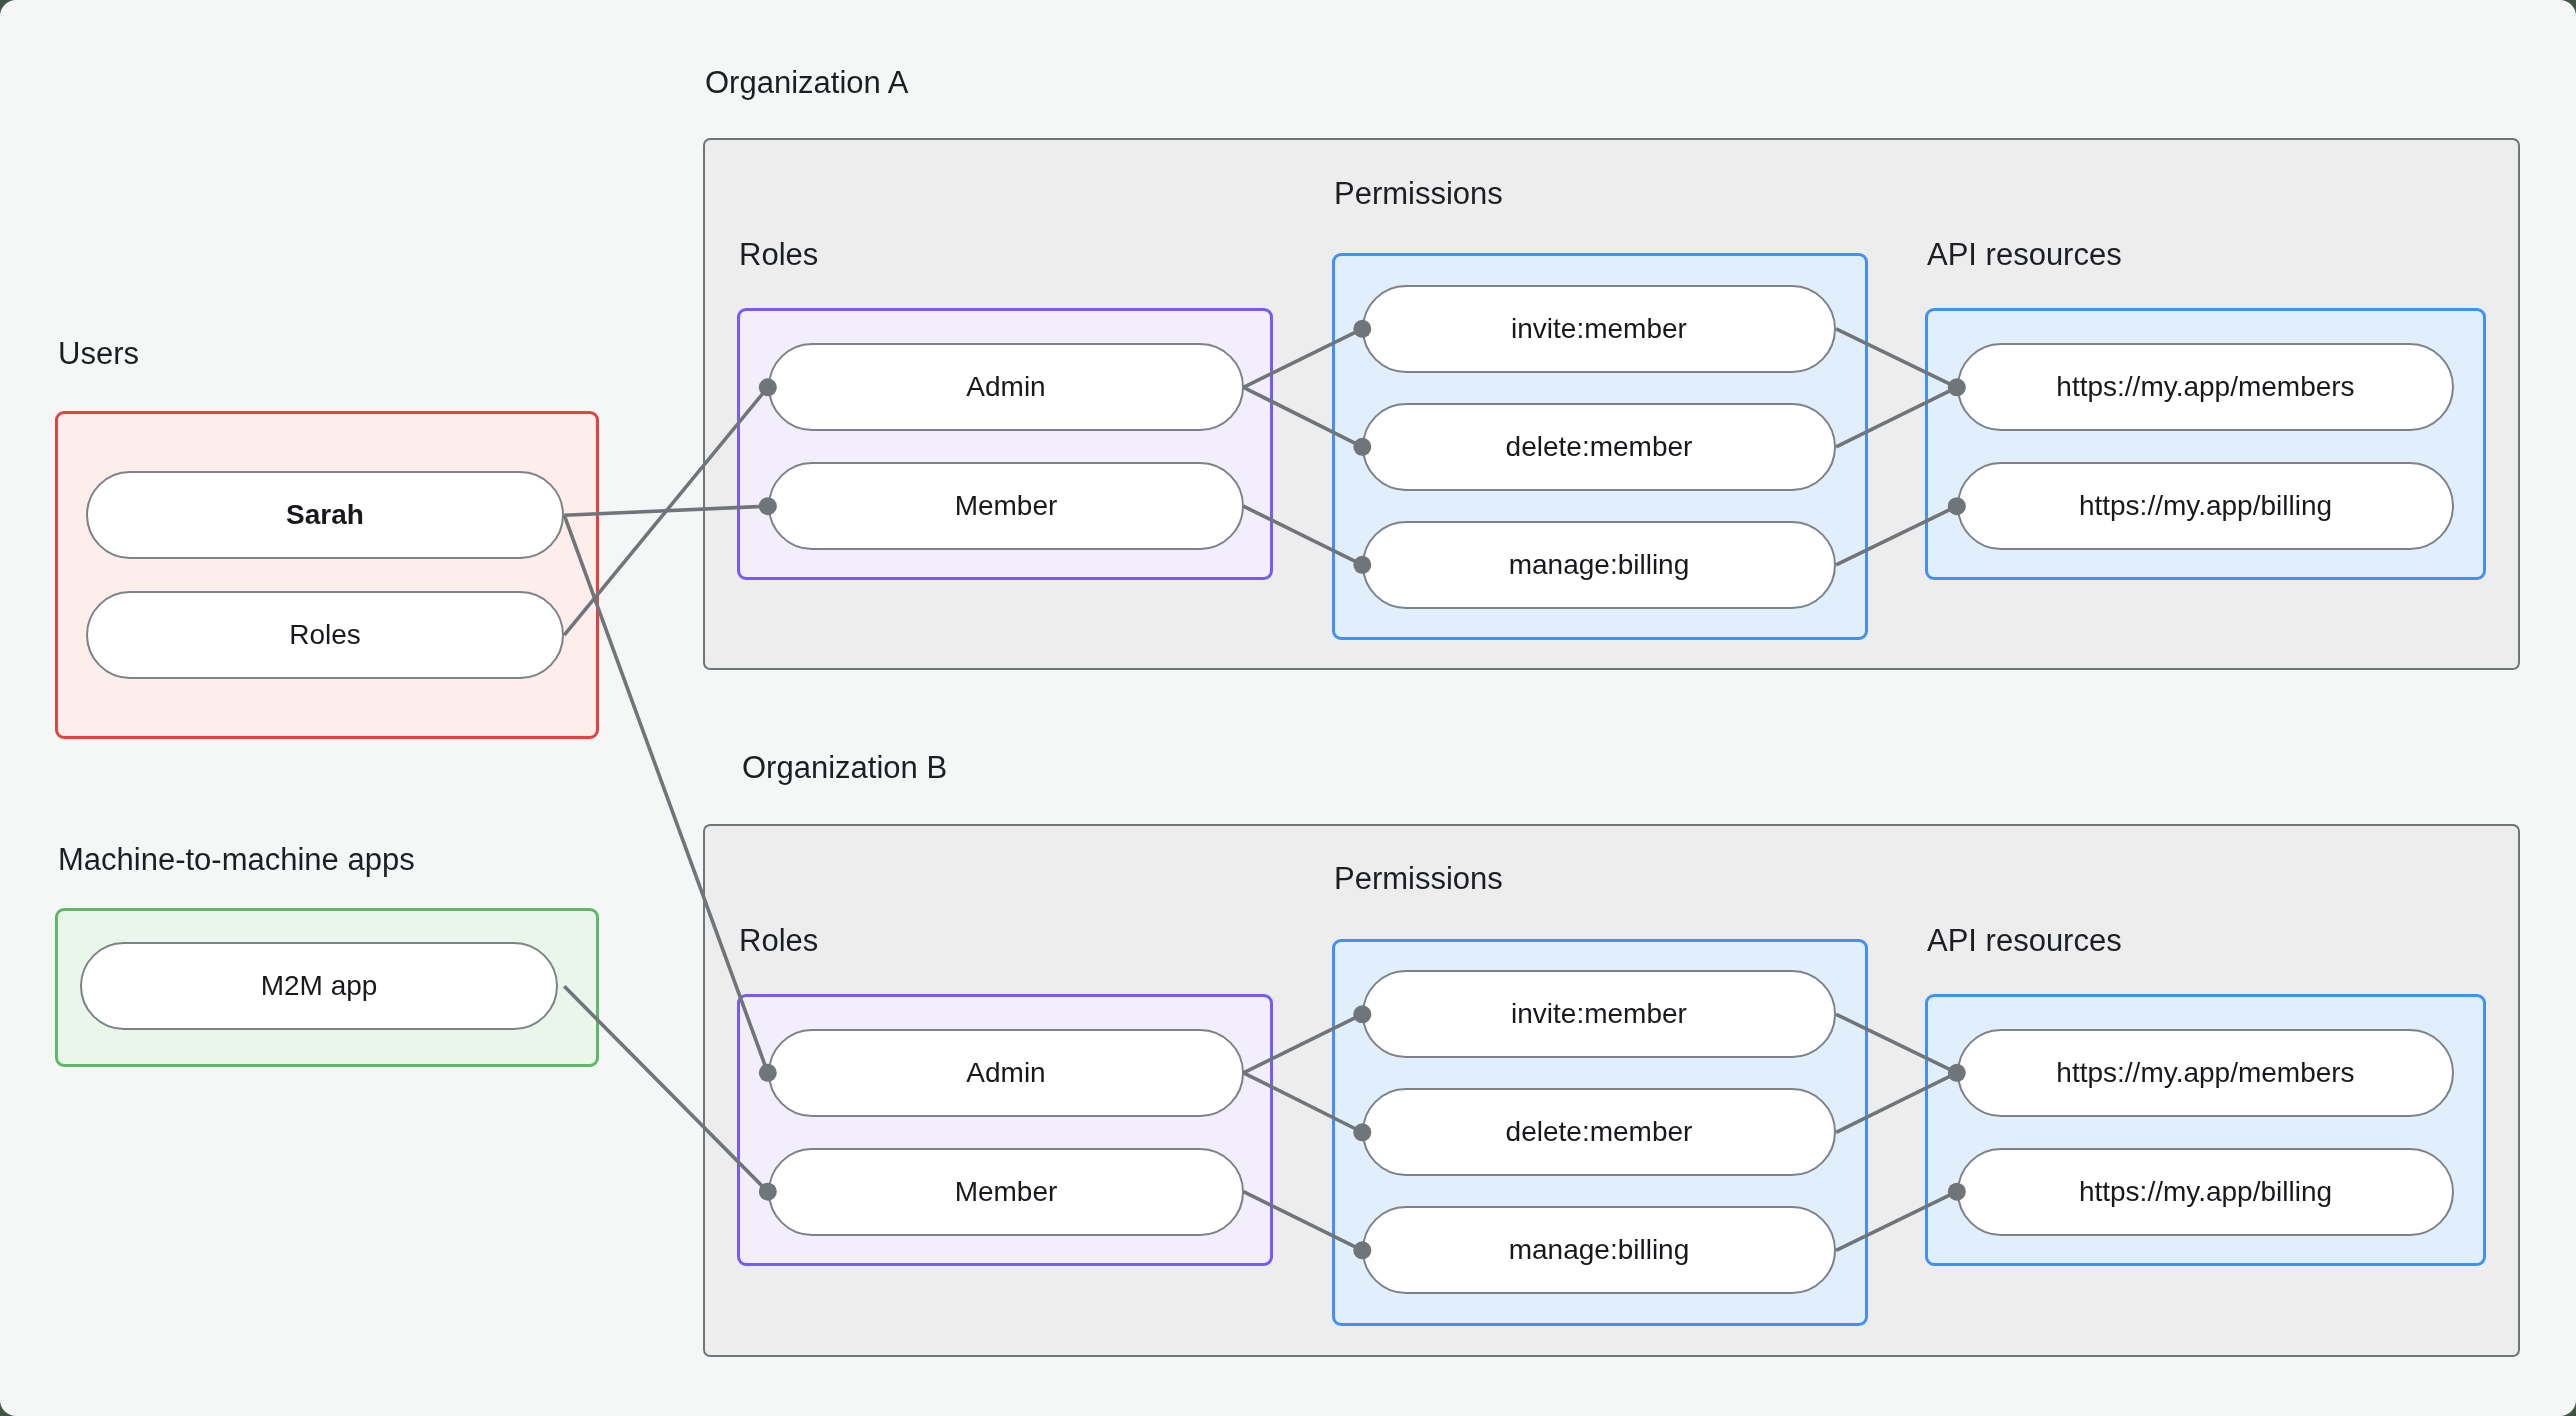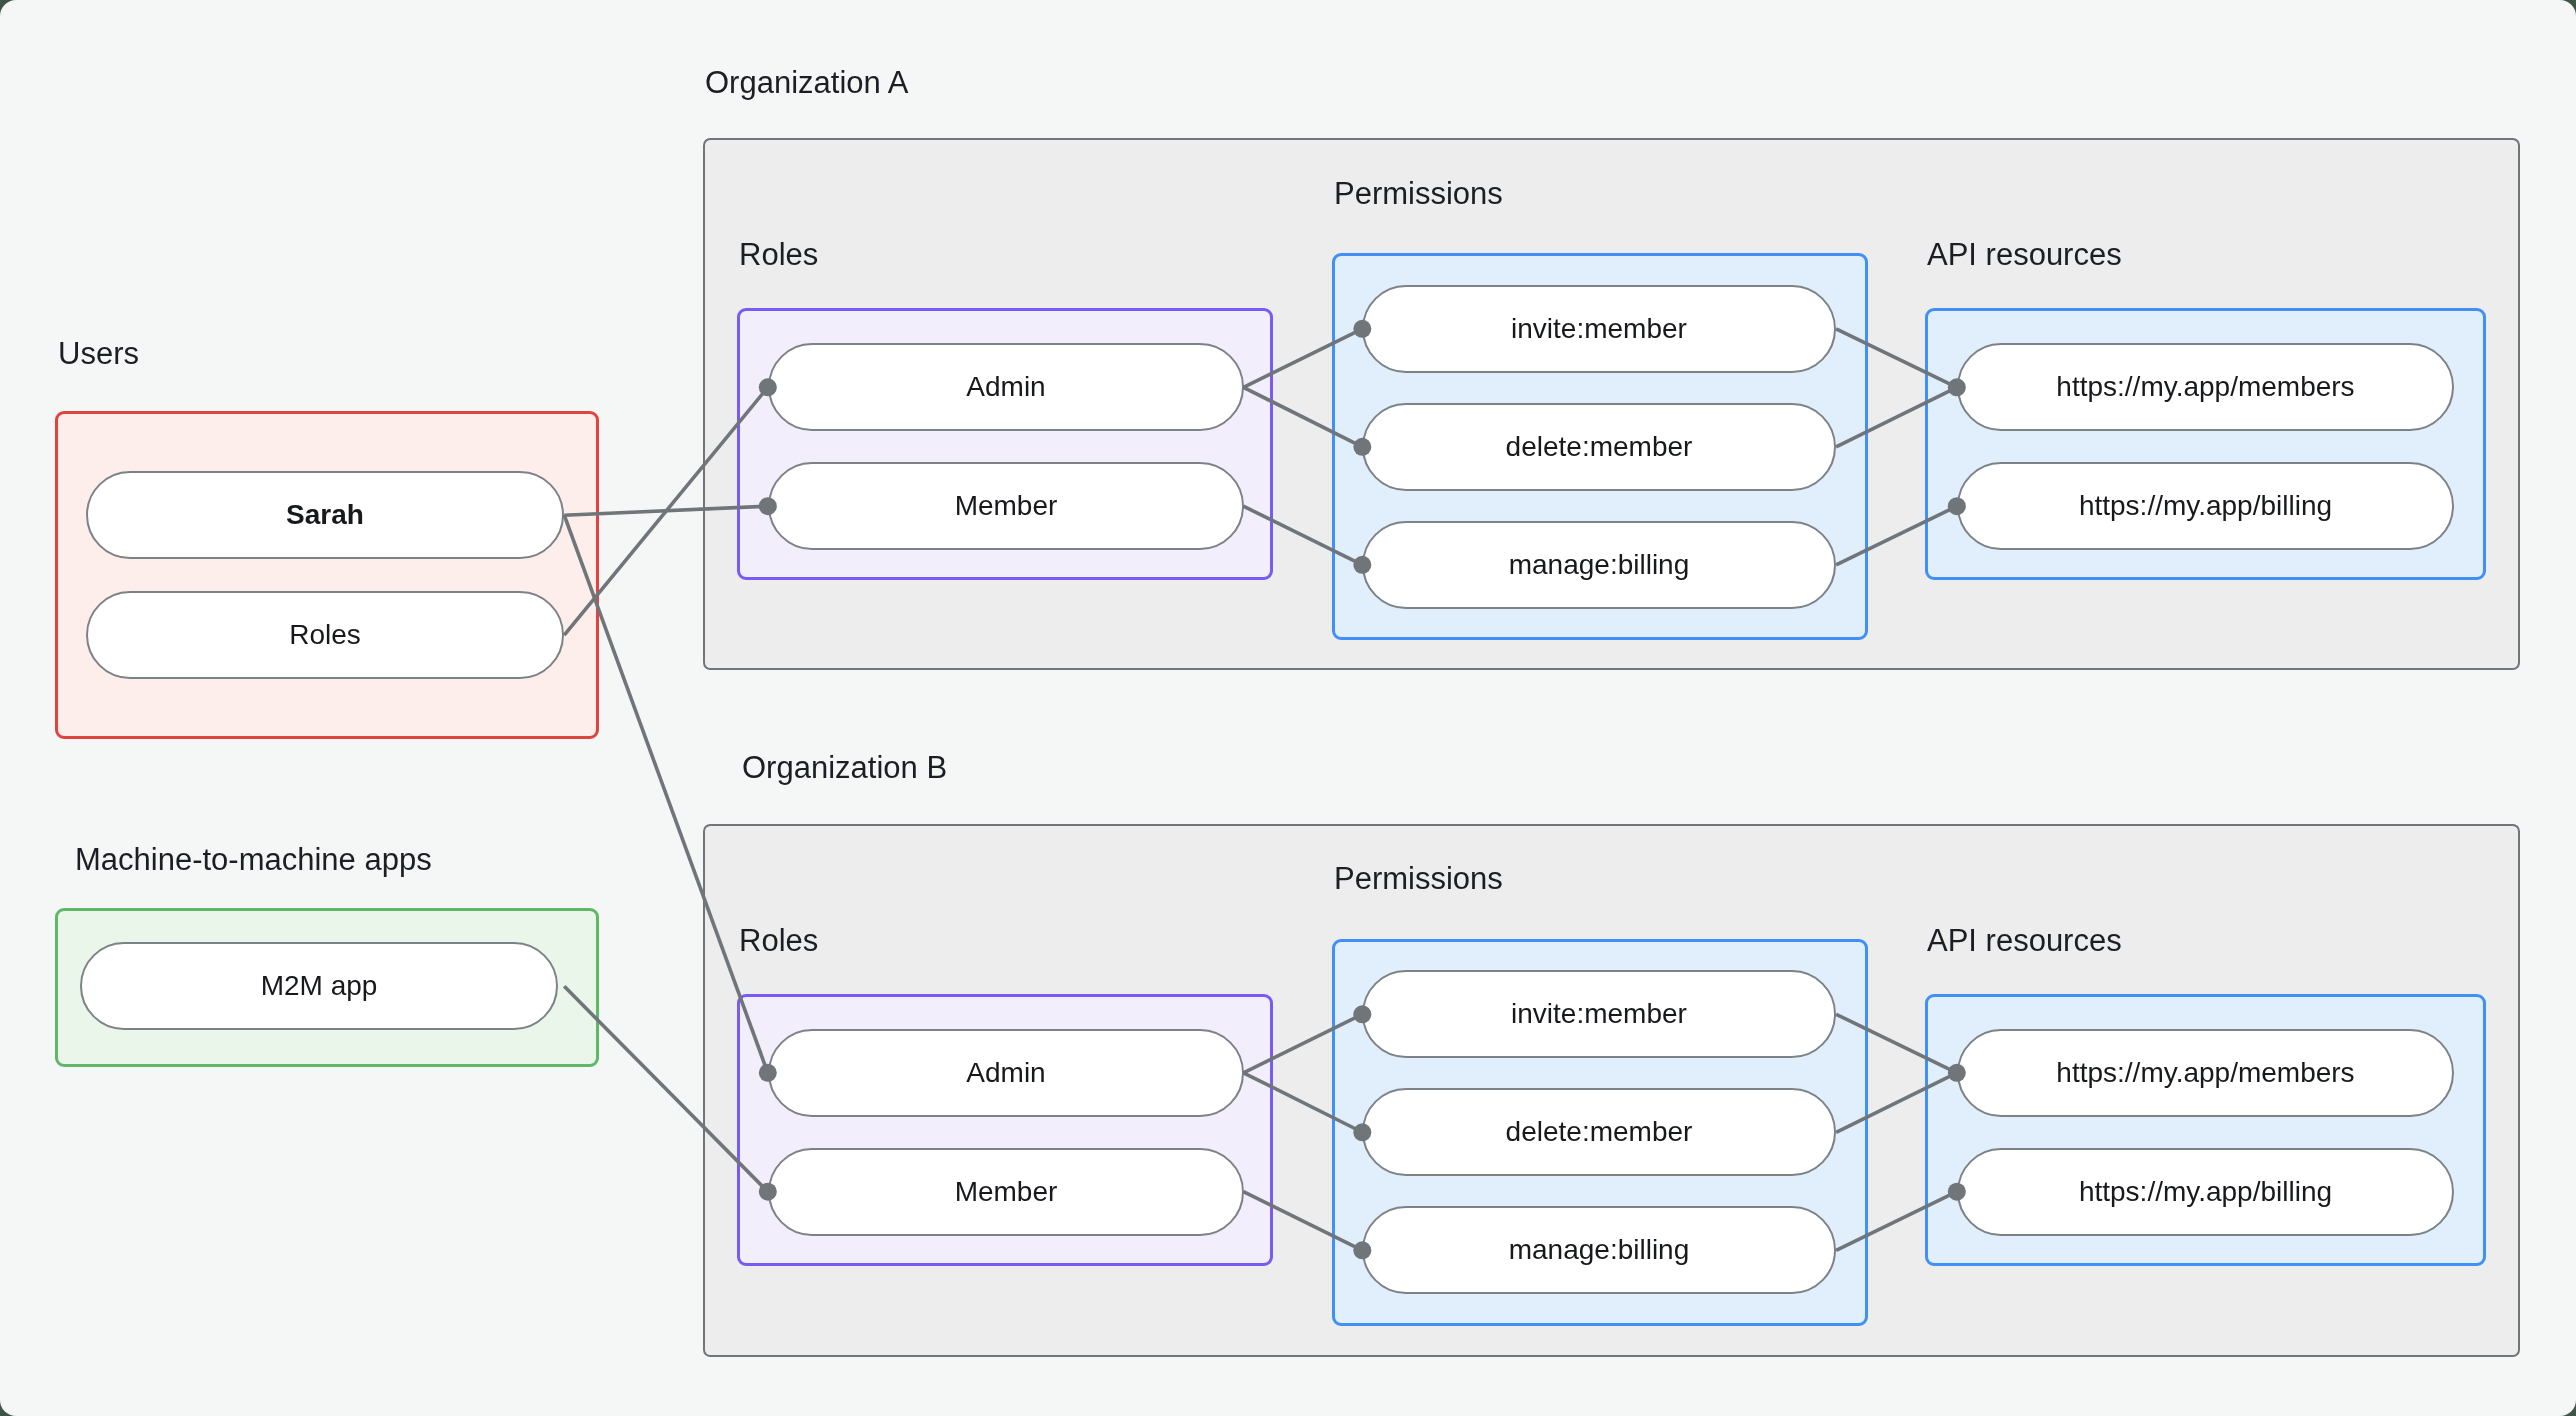--- a/index.html
+++ b/index.html
@@ -41,21 +41,21 @@
   .box-orgB  {left:703px; top:824px;  width:1817px; height:533px;}
   .box-rolesA{left:737px; top:308px;  width:536px;  height:272px;}
   .box-permsA{left:1332px;top:253px;  width:536px;  height:387px;}
   .box-apiA  {left:1925px;top:308px;  width:561px;  height:272px;}
   .box-rolesB{left:737px; top:994px; width:536px;  height:272px;}
   .box-permsB{left:1332px;top:939px; width:536px;  height:387px;}
   .box-apiB  {left:1925px;top:994px; width:561px;  height:272px;}
 
   
   .lbl-users {left:58px;  top:337px;}
-  .lbl-m2m   {left:58px;  top:843px;margin-left:17px;}
+  .lbl-m2m   {left:58px;  top:843px;}
   .lbl-orgA  {left:705px; top:66px;}
   .lbl-orgB  {left:742px; top:751px;}
   .lbl-rolesA{left:739px; top:238px;}
   .lbl-permsA{left:1334px;top:177px;}
   .lbl-apiA  {left:1927px;top:238px;}
   .lbl-rolesB{left:739px; top:924px;}
   .lbl-permsB{left:1334px;top:862px;}
   .lbl-apiB  {left:1927px;top:924px;}
 
   

